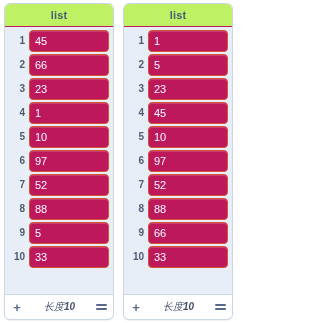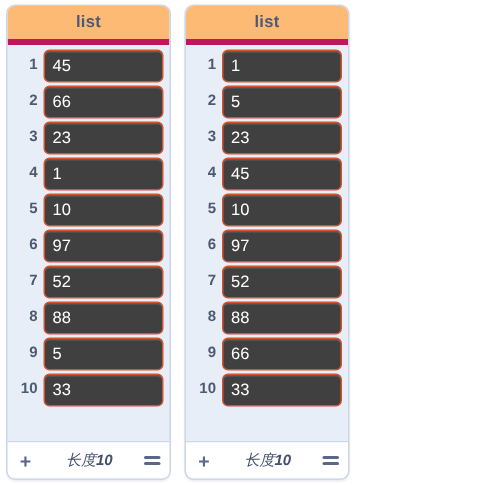--- a/index.html
+++ b/index.html
@@ -31,22 +31,22 @@
     border: 1px solid #ccd6e6;
     border-radius: 6px;
     display: flex;
     flex-direction: column;
     box-shadow: 0 1px 1px rgba(100,120,150,0.10);
     overflow: hidden;
   }
   .panel-header {
     height: 22px;
     min-height: 22px;
-    background: #fdba74;
-    border-bottom: 4px solid #be185d;
+    background: #bef264;
+    border-bottom: 1px solid #be185d;
     display: flex;
     align-items: center;
     justify-content: center;
     border-radius: 5px 5px 0 0;
   }
   .panel-header .title {
     font-size: 11px;
     font-weight: bold;
     color: #4a5a78;
     letter-spacing: 0.2px;
@@ -73,21 +73,21 @@
     text-align: right;
     padding-right: 4px;
     font-size: 10px;
     font-weight: bold;
     color: #4d5a70;
     line-height: 1;
   }
   .bar {
     flex: 1 1 auto;
     height: 22px;
-    background: #404040;
+    background: #be185d;
     border: 1px solid #d4522c;
     border-radius: 4px;
     box-sizing: border-box;
     display: flex;
     align-items: center;
     padding-left: 5px;
     color: #ffffff;
     font-size: 11px;
     line-height: 1;
     box-shadow: inset 0 1px 0 rgba(255,255,255,0.16);

